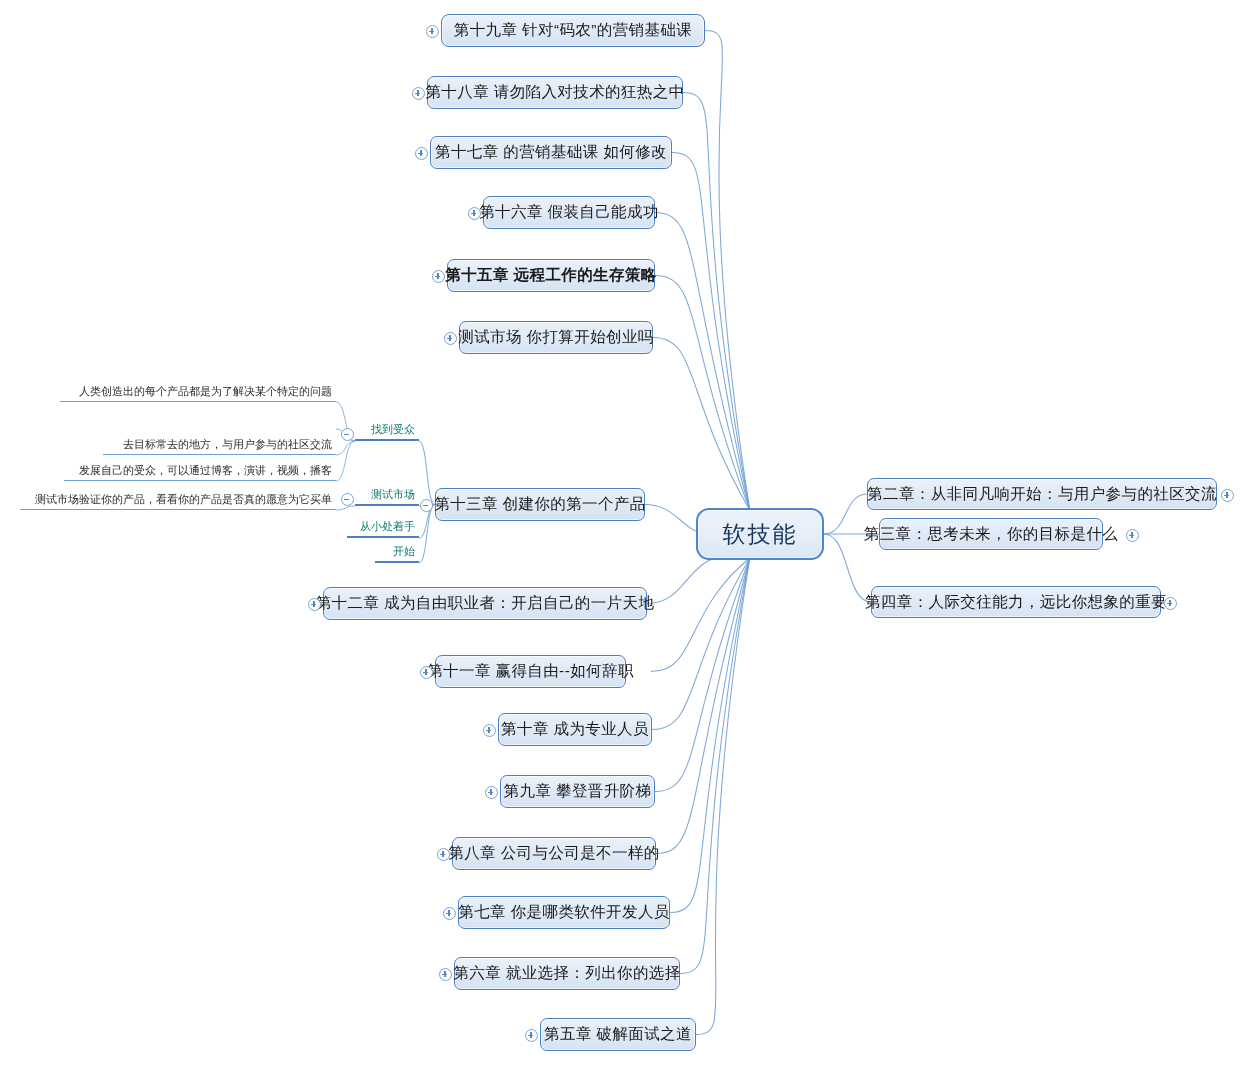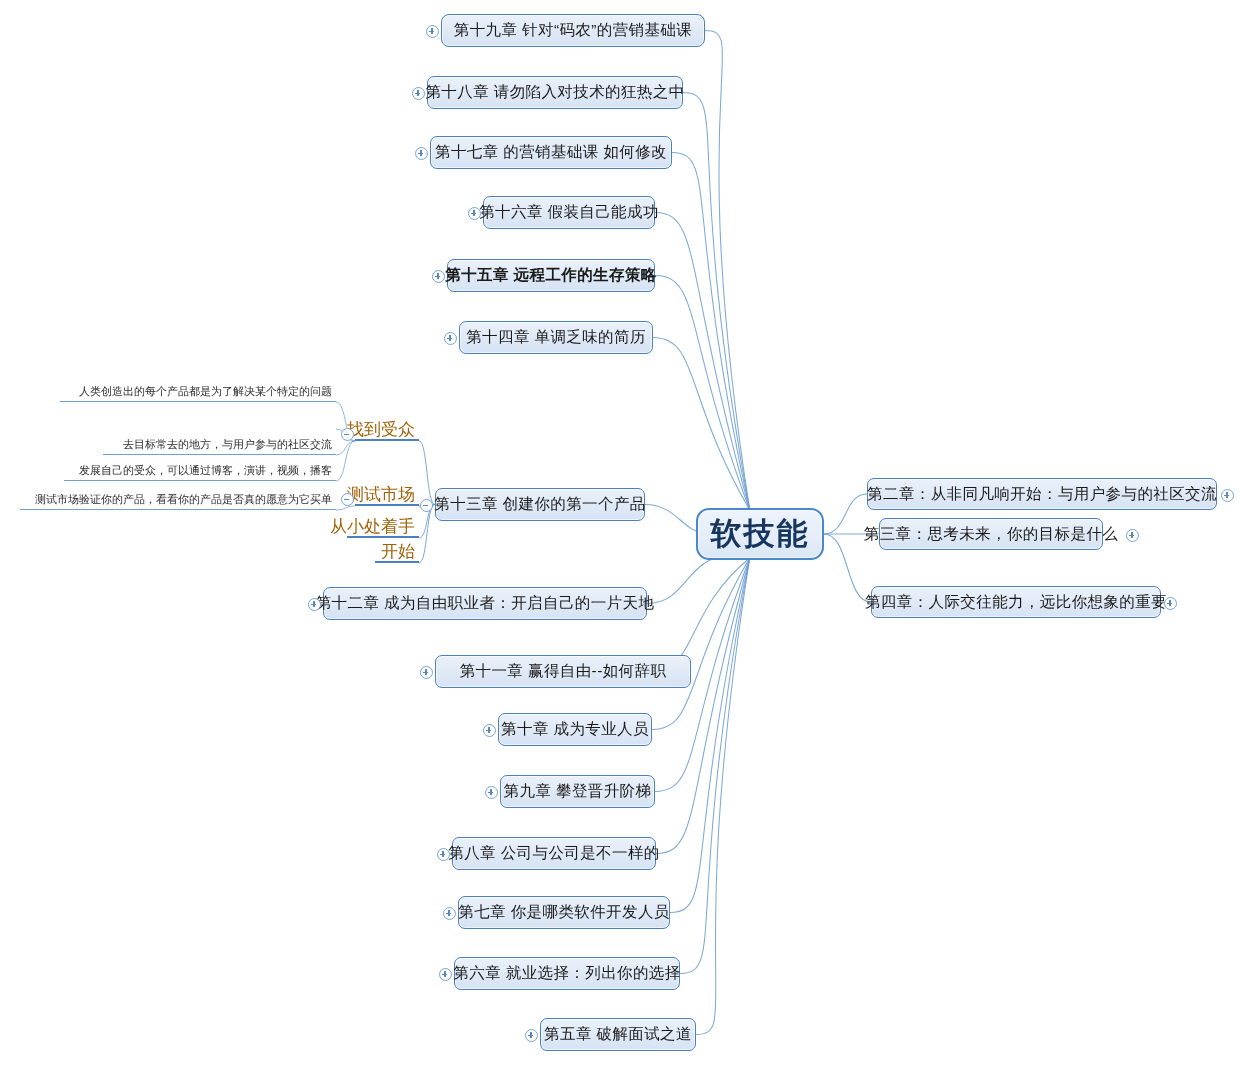--- a/index.html
+++ b/index.html
@@ -26,35 +26,35 @@
     letter-spacing:.4px;
     white-space:nowrap;
     padding:0 11px;
     z-index:3;
     box-shadow:0 0 0 1px rgba(255,255,255,.6) inset;
   }
   .node.central{
     border:2.6px solid #4a86cc;
     border-radius:13px;
     background:linear-gradient(to bottom,#eef3fb 0%,#e4edf8 60%,#dae7f5 100%);
-    font-size:31px;
-    font-weight:bold;
+    font-size:23px;
+    font-weight:normal;
     color:#16365e;
     letter-spacing:2px;
     z-index:5;
   }
 
   
   .subnode{
     position:absolute;
     box-sizing:border-box;
     display:flex;align-items:center;
     border-bottom:2.2px solid #4a7fc1;
-    color:#a16207;
-    font-size:17px;
+    color:#0f766e;
+    font-size:11px;
     white-space:nowrap;
     padding:0 4px 2px 4px;
     z-index:3;
   }
   .subnode.right-al{justify-content:flex-end;}
   .leafnode{
     position:absolute;
     box-sizing:border-box;
     display:flex;align-items:center;justify-content:flex-end;
     border-bottom:1.6px solid #6f9ed3;
@@ -127,27 +127,27 @@
     <div class="node" style="left: 441px; top: 14px; width: 264px; height: 33px; border-radius: 8px;">第十九章 针对“码农”的营销基础课</div>
     <div class="toggle plus" style="left: 426px; top: 25px;"></div>
     <div class="node" style="left: 427px; top: 76px; width: 256px; height: 33px;">第十八章 请勿陷入对技术的狂热之中</div>
     <div class="toggle plus" style="left: 412px; top: 87px;"></div>
     <div class="node" style="left: 430px; top: 136px; width: 242px; height: 33px;">第十七章 的营销基础课 如何修改</div>
     <div class="toggle plus" style="left: 415px; top: 147px;"></div>
     <div class="node" style="left: 483px; top: 196px; width: 172px; height: 33px;">第十六章 假装自己能成功</div>
     <div class="toggle plus" style="left: 468px; top: 207px;"></div>
     <div class="node" style="left: 447px; top: 259px; width: 208px; height: 33px; font-weight: bold;">第十五章 远程工作的生存策略</div>
     <div class="toggle plus" style="left: 432px; top: 270px;"></div>
-    <div class="node" style="left: 459px; top: 321px; width: 194px; height: 33px;">第十四章 单调乏味的简历</div>
+    <div class="node" style="left: 459px; top: 321px; width: 194px; height: 33px;">测试市场 你打算开始创业吗</div>
     <div class="toggle plus" style="left: 444px; top: 332px;"></div>
     <div class="node" style="left: 435px; top: 488px; width: 210px; height: 33px;">第十三章 创建你的第一个产品</div>
     <div class="toggle" style="left: 420px; top: 499px;"></div>
     <div class="node" style="left: 323px; top: 587px; width: 324px; height: 33px;">第十二章 成为自由职业者：开启自己的一片天地</div>
     <div class="toggle plus" style="left: 308px; top: 598px;"></div>
-    <div class="node" style="left: 435px; top: 655px; width: 256px; height: 33px;">第十一章 赢得自由--如何辞职</div>
+    <div class="node" style="left: 435px; top: 655px; width: 191px; height: 33px;">第十一章 赢得自由--如何辞职</div>
     <div class="toggle plus" style="left: 420px; top: 666px;"></div>
     <div class="node" style="left: 498px; top: 713px; width: 154px; height: 33px;">第十章 成为专业人员</div>
     <div class="toggle plus" style="left: 483px; top: 724px;"></div>
     <div class="node" style="left: 500px; top: 775px; width: 155px; height: 33px;">第九章 攀登晋升阶梯</div>
     <div class="toggle plus" style="left: 485px; top: 786px;"></div>
     <div class="node" style="left: 452px; top: 837px; width: 204px; height: 33px;">第八章 公司与公司是不一样的</div>
     <div class="toggle plus" style="left: 437px; top: 848px;"></div>
     <div class="node" style="left: 458px; top: 896px; width: 212px; height: 33px;">第七章 你是哪类软件开发人员</div>
     <div class="toggle plus" style="left: 443px; top: 907px;"></div>
     <div class="node" style="left: 454px; top: 957px; width: 226px; height: 33px;">第六章 就业选择：列出你的选择</div>

